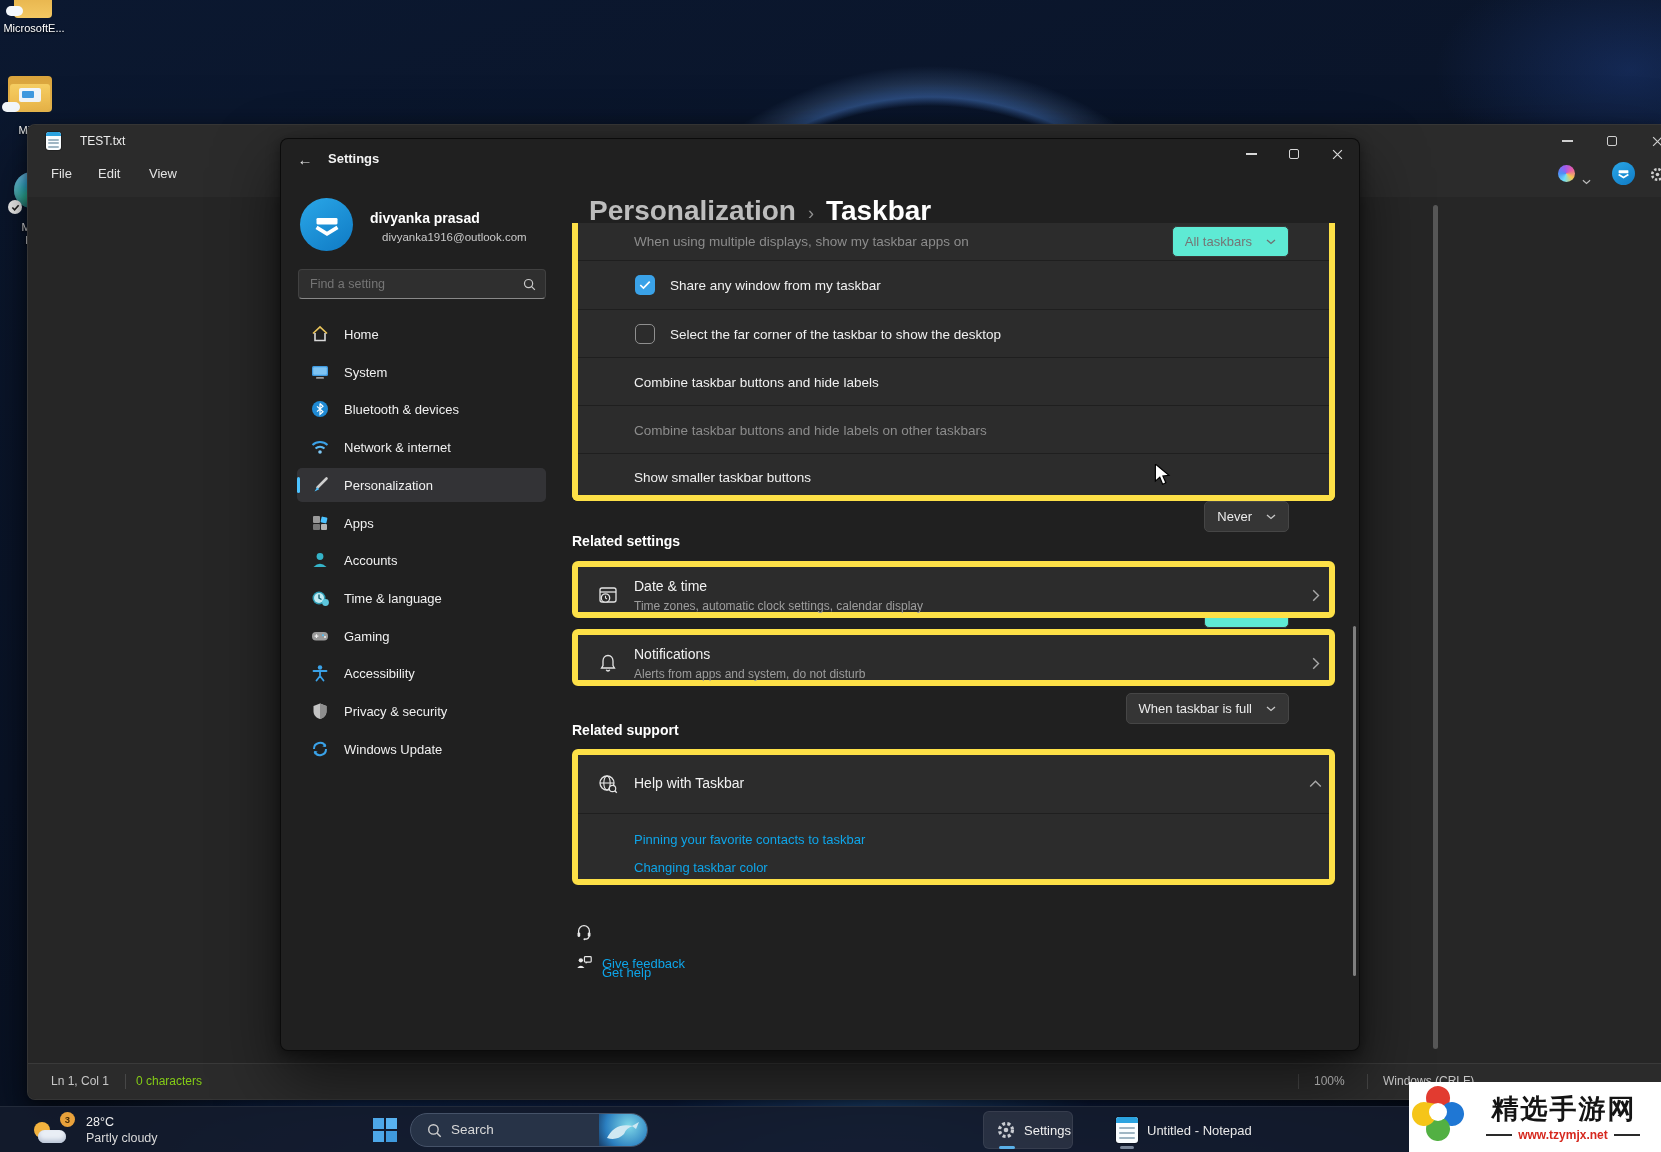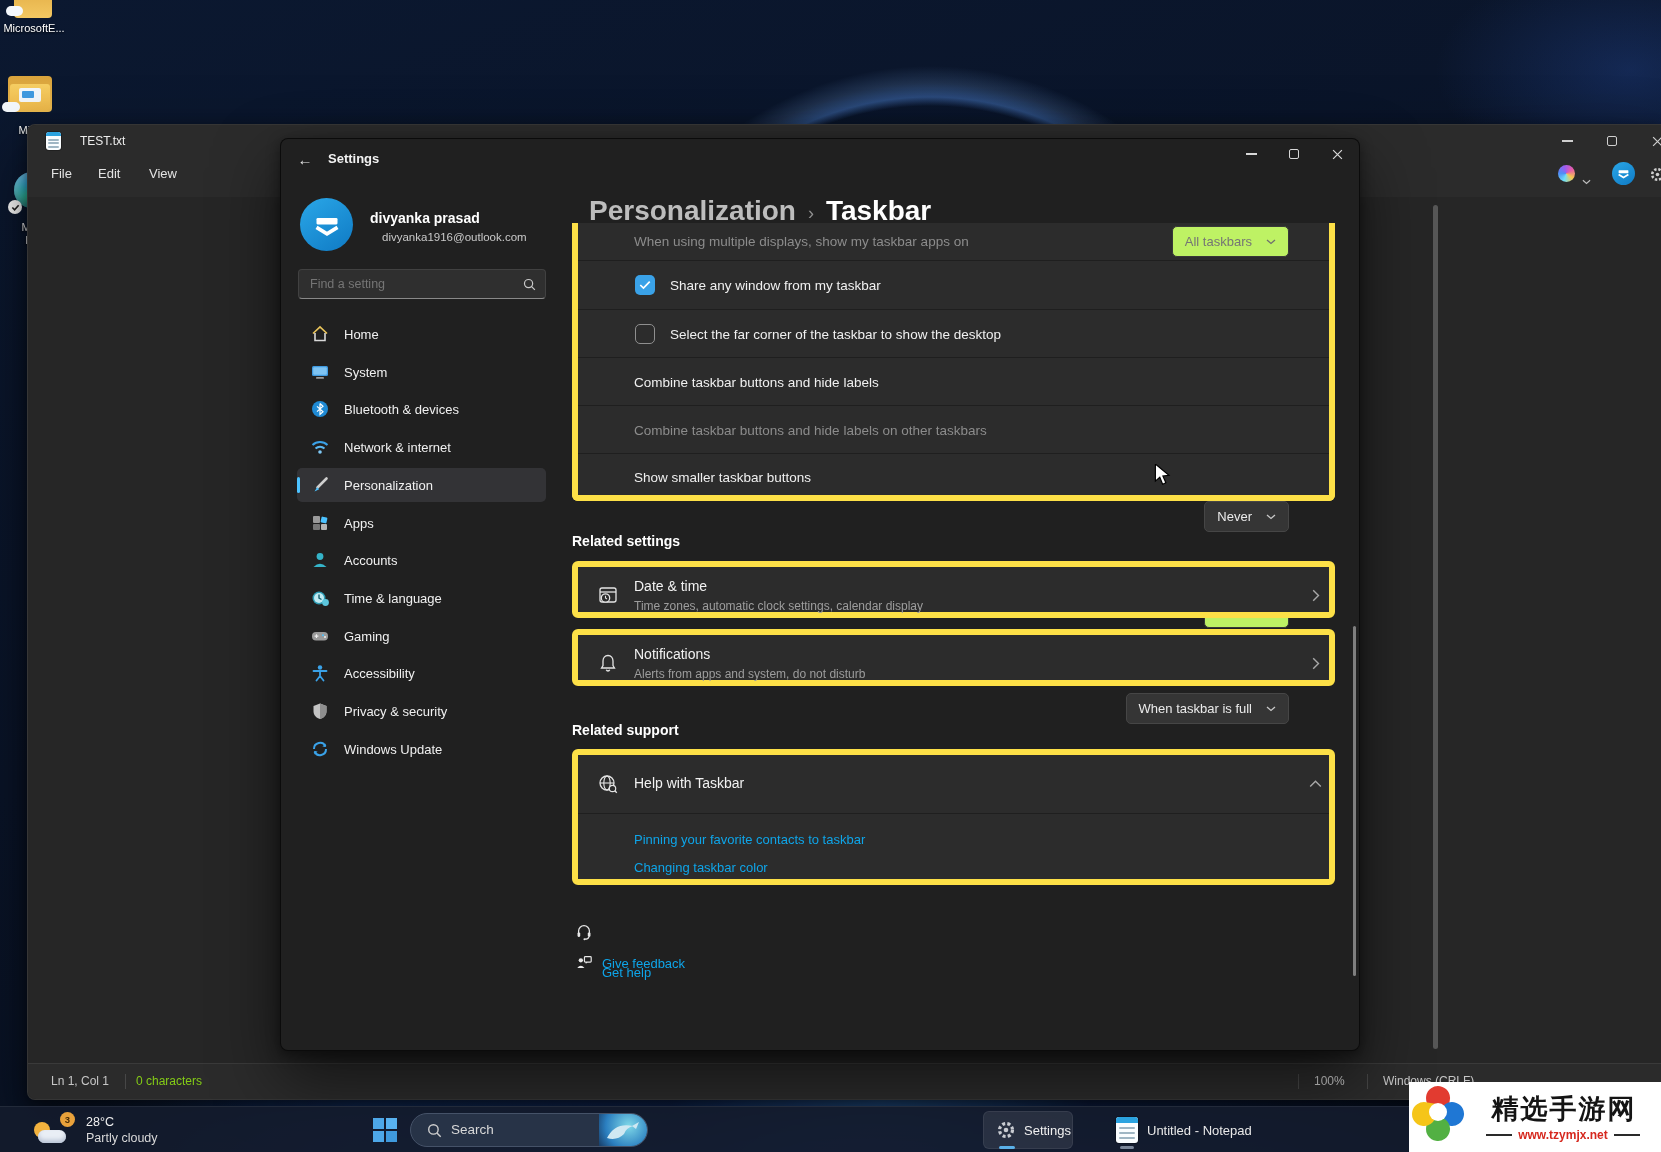--- a/index.html
+++ b/index.html
@@ -24,21 +24,21 @@
   .side-item{position:absolute;left:16px;width:249px;height:34px;border-radius:5px;display:flex;align-items:center;}
   .side-item .ic{width:20px;height:20px;margin-left:13px;flex:0 0 auto;}
   .side-item .lb{margin-left:14px;font-size:13px;color:#f0f0f0;white-space:nowrap;}
   .side-item.sel{background:#333336;}
   .side-pill{position:absolute;left:0;top:9px;width:3px;height:16px;border-radius:2px;background:#4cc2ff;}
   .card{position:absolute;background:#2c2c2c;border:6px solid #fde047;border-radius:6px;}
   .srow{position:absolute;left:0;right:0;display:flex;align-items:center;}
   .srow .lab{margin-left:56px;font-size:13.5px;color:#f0f0f0;}
   .srow .lab.dim{color:#8c8c8c;}
   .pill{position:absolute;right:40px;height:31px;display:flex;align-items:center;gap:14px;background:#353535;border:1px solid #464646;border-radius:5px;padding:0 12px;font-size:13px;color:#ebebeb;white-space:nowrap;}
-  .pill.dis{background:#bef264;border-color:#383838;color:#757575;}
+  .pill.dis{background:#5eead4;border-color:#383838;color:#757575;}
   .chk{width:20px;height:20px;border-radius:5px;margin-left:57px;flex:0 0 auto;display:flex;align-items:center;justify-content:center;}
   .chk.on{background:#3aa2e8;}
   .chk.off{border:1px solid #8f8f8f;background:transparent;}
   .chk + .lab2{margin-left:15px;font-size:13.5px;color:#f0f0f0;}
   .hdr14{font-size:14px;font-weight:bold;color:#fff;}
   .lnk{font-size:13px;color:#0ea5e9;white-space:nowrap;}
   .divline{position:absolute;left:0;right:0;height:1px;background:#1f1f1f;}
   
   .np-glyph{position:relative;background:#fafdff;border-radius:3px;overflow:hidden;box-shadow:0 0 0 1px rgba(0,0,0,.25);}
   .np-band{position:absolute;left:0;top:0;right:0;height:24%;background:#2ba3e0;}

